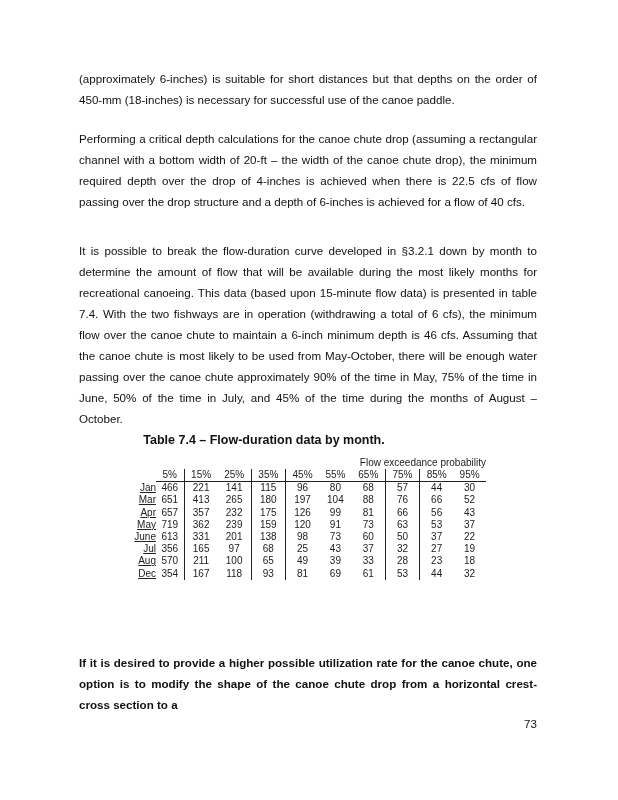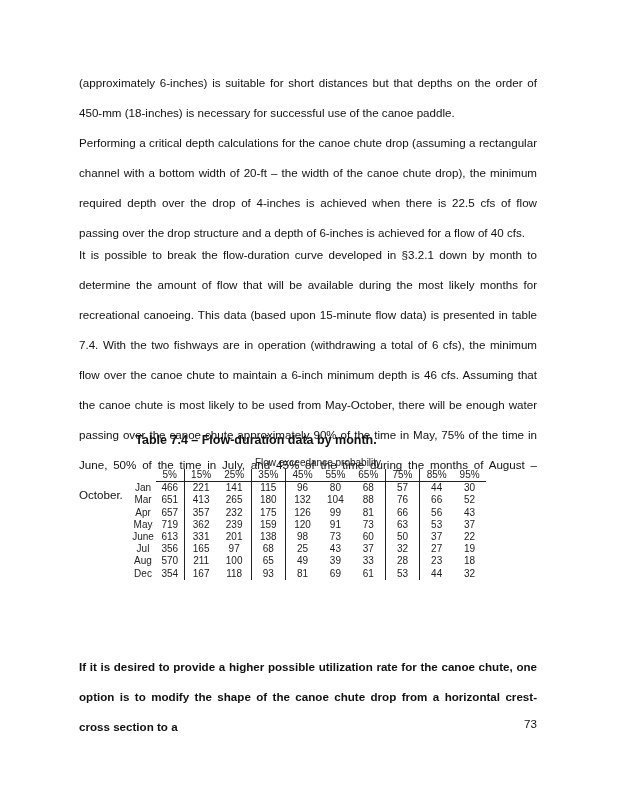--- a/index.html
+++ b/index.html
@@ -1,31 +1,31 @@
 <!DOCTYPE html>
 <html><head>
 <meta charset="utf-8">
 <style>
   html, body { margin: 0; padding: 0; background: #ffffff; }
   body { width: 618px; height: 800px; position: relative; overflow: hidden;
          font-family: "Liberation Sans", sans-serif; color: #111; }
   .page { position: absolute; left: 0; top: 0; width: 618px; height: 800px; }
   .para { position: absolute; left: 79px; width: 458px; font-size: 11.6px;
-          line-height: 30px; text-align: justify; margin: 0; }
+          line-height: 21px; text-align: justify; margin: 0; }
   .p1 { top: 68px; }
   .p2 { top: 128px; }
   .p3 { top: 240px; }
   .p4 { top: 652px; font-weight: bold; }
   .caption { position: absolute; top: 433px; left: 0; width: 512px; text-align: center;
-             font-size: 12.5px; font-weight: bold; margin: 0; }
+             font-size: 12.5px; font-weight: bold; margin: 0; padding-left: 8px; }
   .tbl-wrap { position: absolute; top: 457px; left: 128px; width: 358px; }
-  .supheader { text-align: center; font-size: 10px; margin-left: 22px; line-height: 12px; color:#222; }
+  .supheader { text-align: right; font-size: 10px; margin-left: 22px; line-height: 12px; color:#222; }
   table { border-collapse: collapse; font-size: 10px; color: #222; width: 100%; }
   th, td { text-align: center; padding: 0; height: 12.2px; line-height: 12.2px; font-weight: normal; }
-  th.rowlabel, td.rowlabel { text-align: center; width: 26px; padding-left: 2px; }
+  th.rowlabel, td.rowlabel { text-align: right; width: 26px; padding-left: 2px; text-decoration: underline; }
   thead tr th { border-bottom: 1px solid #222; }
   thead tr th.rowlabel { border-bottom: none; }
   td.sep, th.sep { border-left: 1px solid #222; }
   .pagenum { position: absolute; top: 717px; right: 81px; font-size: 11.6px; margin: 0; }
 </style>
 </head>
 <body>
 
 <div class="page">
   <p class="para p1">(approximately 6-inches) is suitable for short distances but that depths on the order of 450-mm (18-inches) is necessary for successful use of the canoe paddle.</p>
@@ -65,21 +65,21 @@
             <td class="sep">57</td>
             <td class="sep">44</td>
             <td>30</td>
           </tr>
           <tr>
             <td class="rowlabel">Mar</td>
             <td>651</td>
             <td class="sep">413</td>
             <td>265</td>
             <td class="sep">180</td>
-            <td class="sep">132</td>
+            <td class="sep">197</td>
             <td>104</td>
             <td>88</td>
             <td class="sep">76</td>
             <td class="sep">66</td>
             <td>52</td>
           </tr>
           <tr>
             <td class="rowlabel">Apr</td>
             <td>657</td>
             <td class="sep">357</td>

